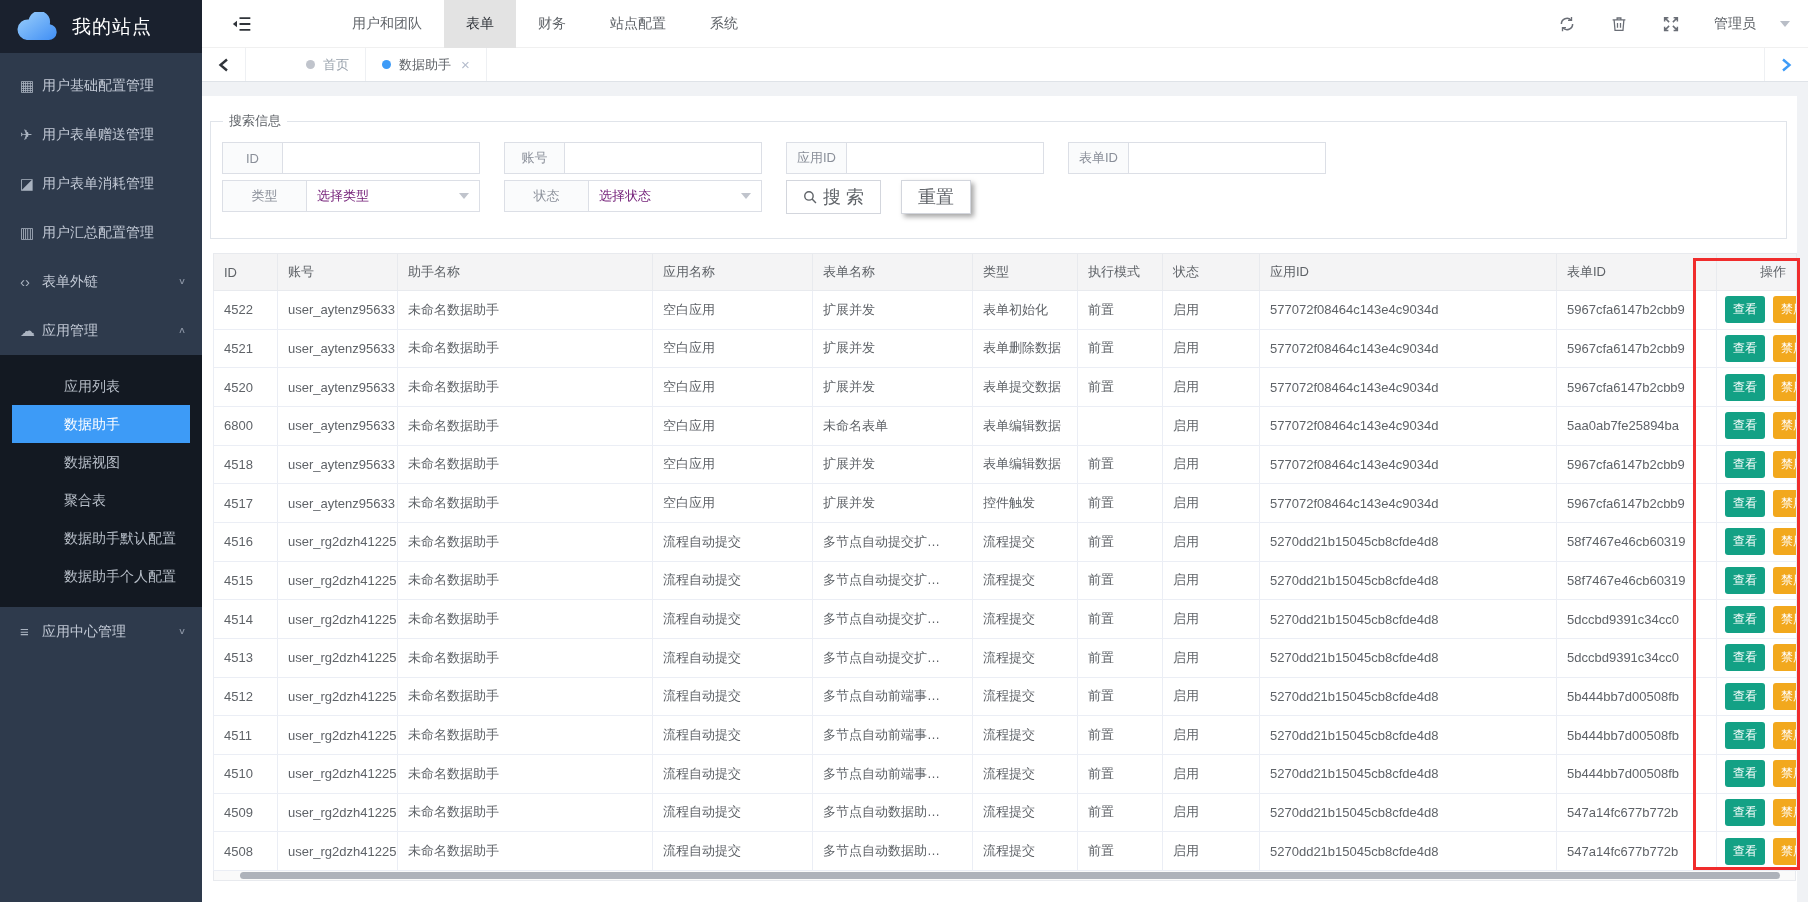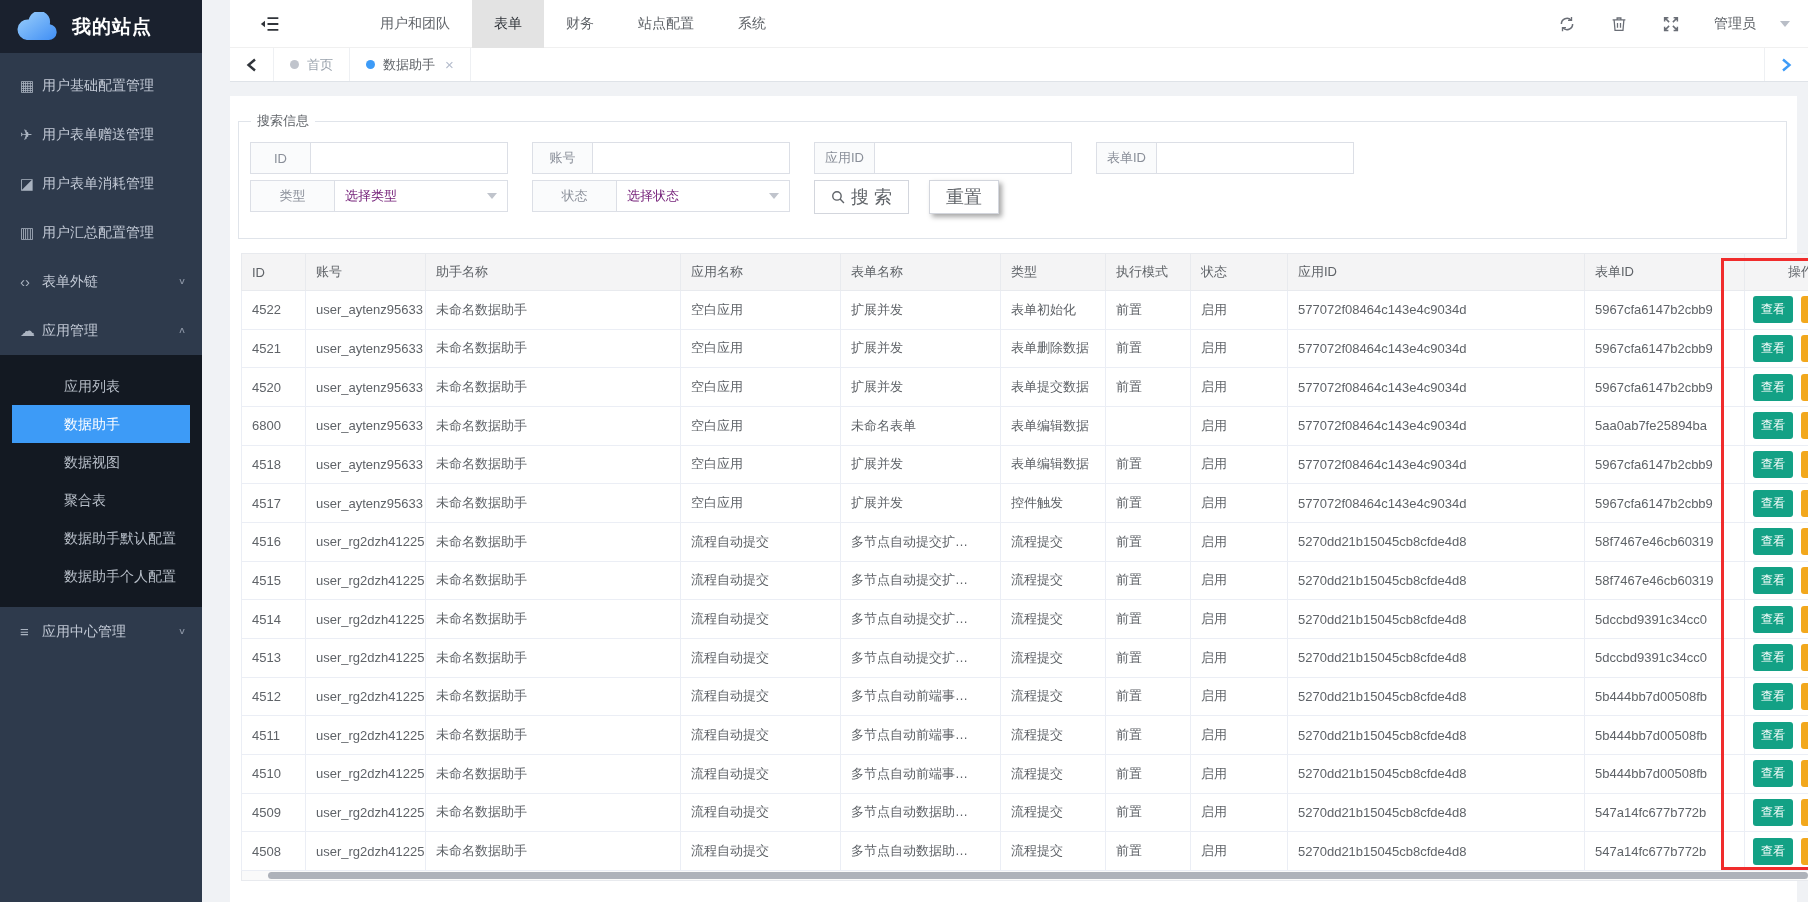--- a/index.html
+++ b/index.html
@@ -4,44 +4,44 @@
 <style>
   * { margin:0; padding:0; box-sizing:border-box; }
   html,body { width:1808px; height:902px; overflow:hidden; }
   body { font-family:"Liberation Sans","DejaVu Sans",sans-serif; background:#f0f2f5; color:#5f6368; }
   .app { display:flex; width:1808px; height:902px; }
 
   
   .sidebar { width:202px; min-width:202px; height:902px; background:#2e3a4c; display:flex; flex-direction:column; }
   .logo-box { height:53px; background:#1a212e; display:flex; align-items:center; padding-left:14px; }
   .logo-box svg { width:46px; height:30px; }
-  .logo-title { color:#ffffff; font-size:19px; font-weight:bold; margin-left:12px; letter-spacing:1px;text-align:right; }
+  .logo-title { color:#ffffff; font-size:19px; font-weight:normal; margin-left:12px; letter-spacing:1px;text-align:right; }
   .s-menu { padding-top:8px; }
   .s-item { height:49px; display:flex; align-items:center; padding:0 16px 0 20px; color:#c3cad6; font-size:14px; cursor:pointer; }
   .s-ico { width:22px; font-size:15px; color:#aab3c0; flex:none; }
   .s-label { flex:1; white-space:nowrap; }
   .s-chev { font-size:11px; color:#8a93a3; transform:scaleY(0.8); }
   .s-sub { background:#131922; padding:12px 12px; }
   .s-sub-item { height:38px; line-height:38px; padding-left:52px; color:#b8bfc9; font-size:14px; cursor:pointer; white-space:nowrap; }
   .s-sub-item.active { background:#3d9bf7; color:#ffffff; }
 
   
-  .main { flex:1; display:flex; flex-direction:column; min-width:0;margin-left:28px; }
+  .main { flex:1; display:flex; flex-direction:column; min-width:0; }
 
   .navbar { height:48px; background:#ffffff; display:flex; align-items:center; border-bottom:1px solid #f0f0f0; }
   .collapse-btn { width:20px; height:20px; margin-left:30px; cursor:pointer; }
   .nav-menus { display:flex; margin-left:78px; height:48px; }
   .nav-item { height:48px; display:flex; align-items:center; padding:0 22px; font-size:14px; color:#5f6368; cursor:pointer; }
   .nav-item.active { background:#e3e3e3; color:#30343a; }
   .nav-right { margin-left:auto; display:flex; align-items:center; margin-right:18px; }
   .nav-tool { width:18px; height:18px; margin-right:34px; cursor:pointer; }
   .admin-box { display:flex; align-items:center; font-size:14px; color:#5f6368; cursor:pointer;gap:16px; }
   .admin-caret { margin-left:8px; width:0; height:0; border-left:5px solid transparent; border-right:5px solid transparent; border-top:6px solid #b9bec7; }
 
-  .tabbar { height:34px; background:#ffffff; border-bottom:1px solid #dfe3e8; display:flex; align-items:stretch; }
+  .tabbar { height:34px; background:#ffffff; border-bottom:1px solid #dfe3e8; display:flex; align-items:stretch;gap:44px; }
   .tab-nav-btn { width:44px; display:flex; align-items:center; justify-content:center; border-right:1px solid #eef0f3; cursor:pointer; }
   .tab-nav-btn.right { margin-left:auto; border-right:none; border-left:1px solid #eef0f3; }
   .tab-item { display:flex; align-items:center; padding:0 16px; font-size:13px; color:#9aa3ad; border-right:1px solid #eef0f3; cursor:pointer; }
   .tab-item.active { color:#5f6368; }
   .tab-dot { width:9px; height:9px; border-radius:50%; background:#c0c4cc; margin-right:8px; }
   .tab-item.active .tab-dot { background:#3d9bf7; }
   .tab-close { margin-left:10px; color:#b4bccc; font-size:15px; line-height:1; cursor:pointer; }
 
   .content { flex:1; padding:14px 11px 0 0; background:#f0f2f5; min-width:0; }
   .panel { background:#ffffff; height:806px; padding:0; }

